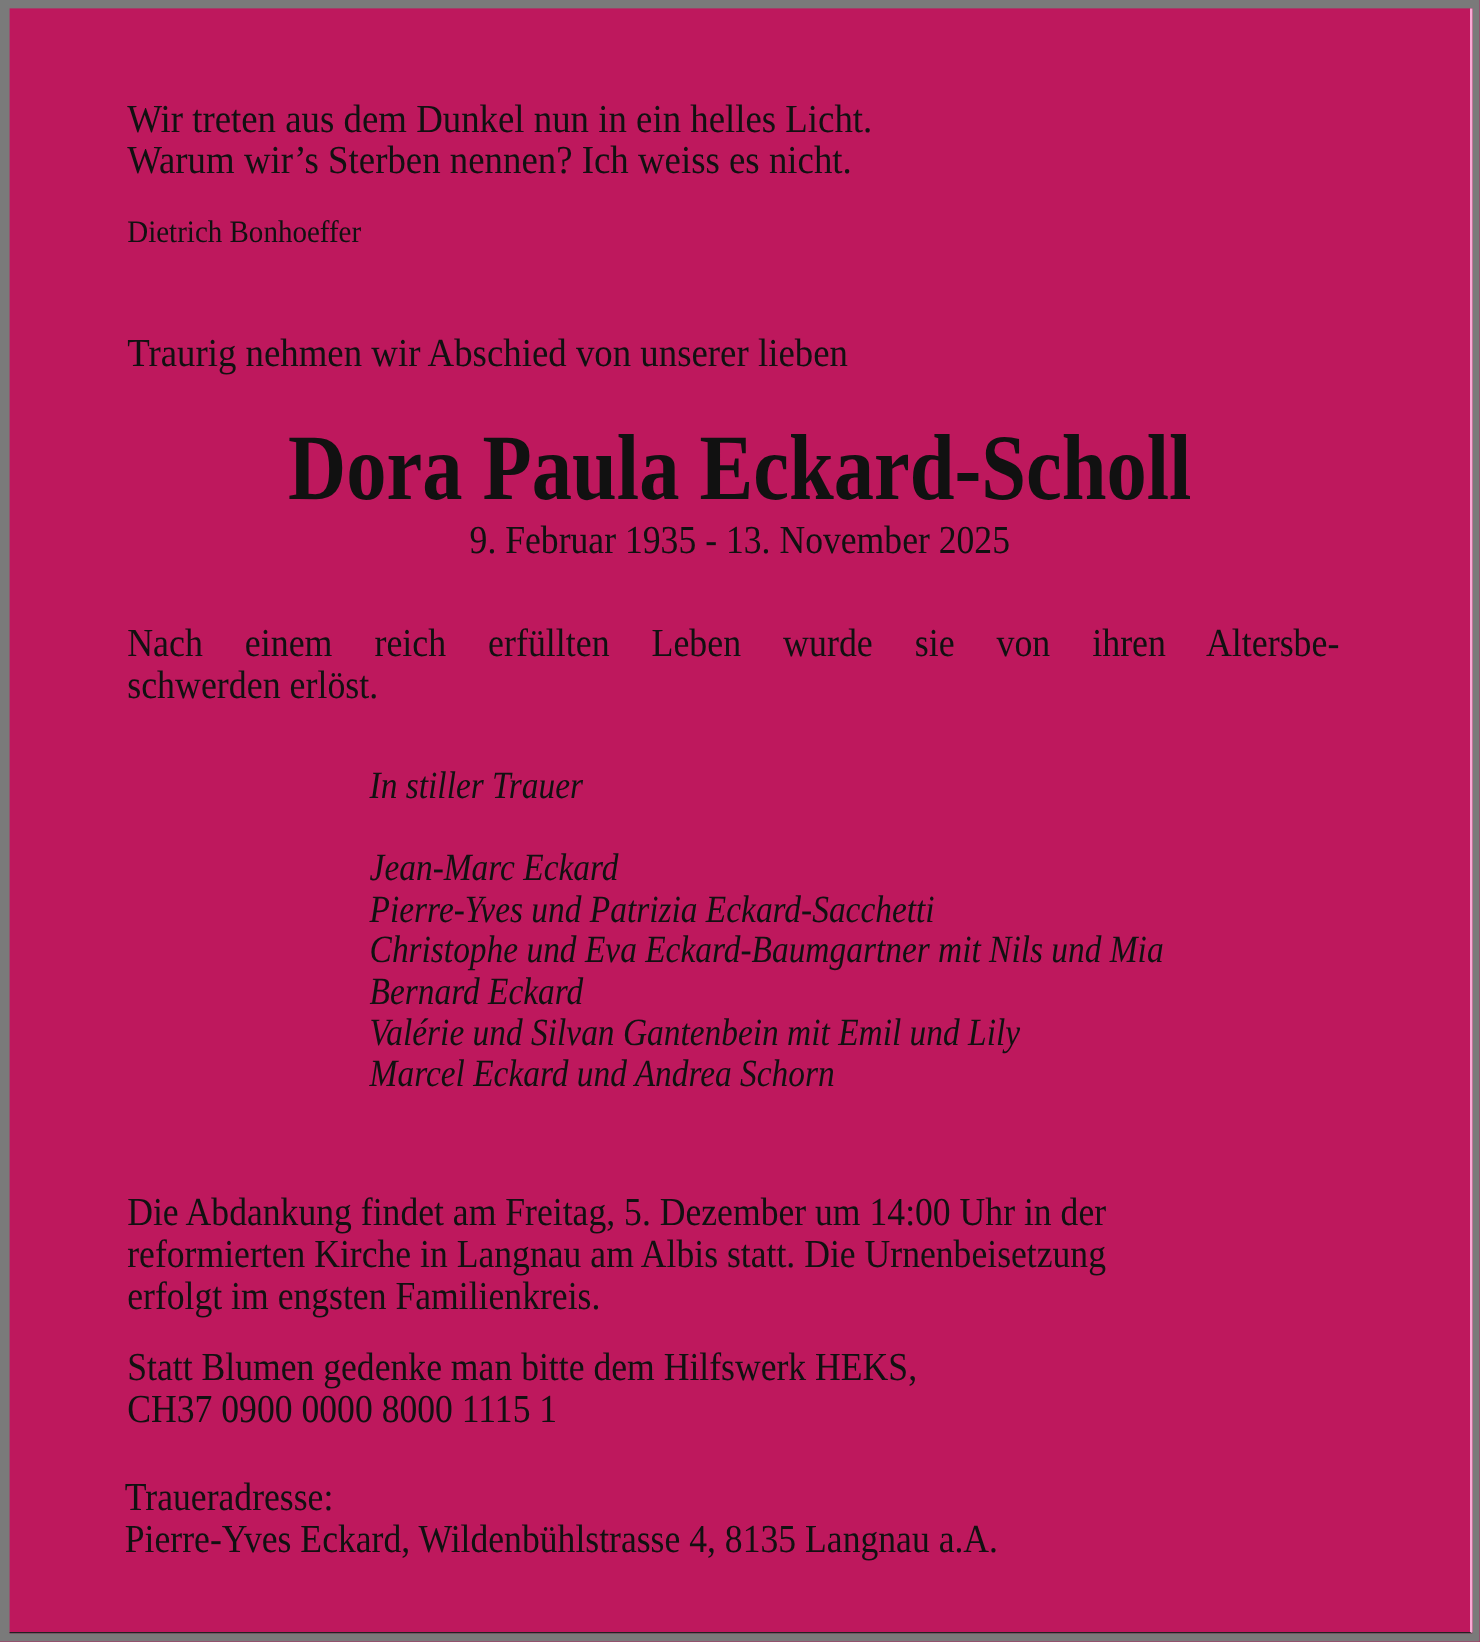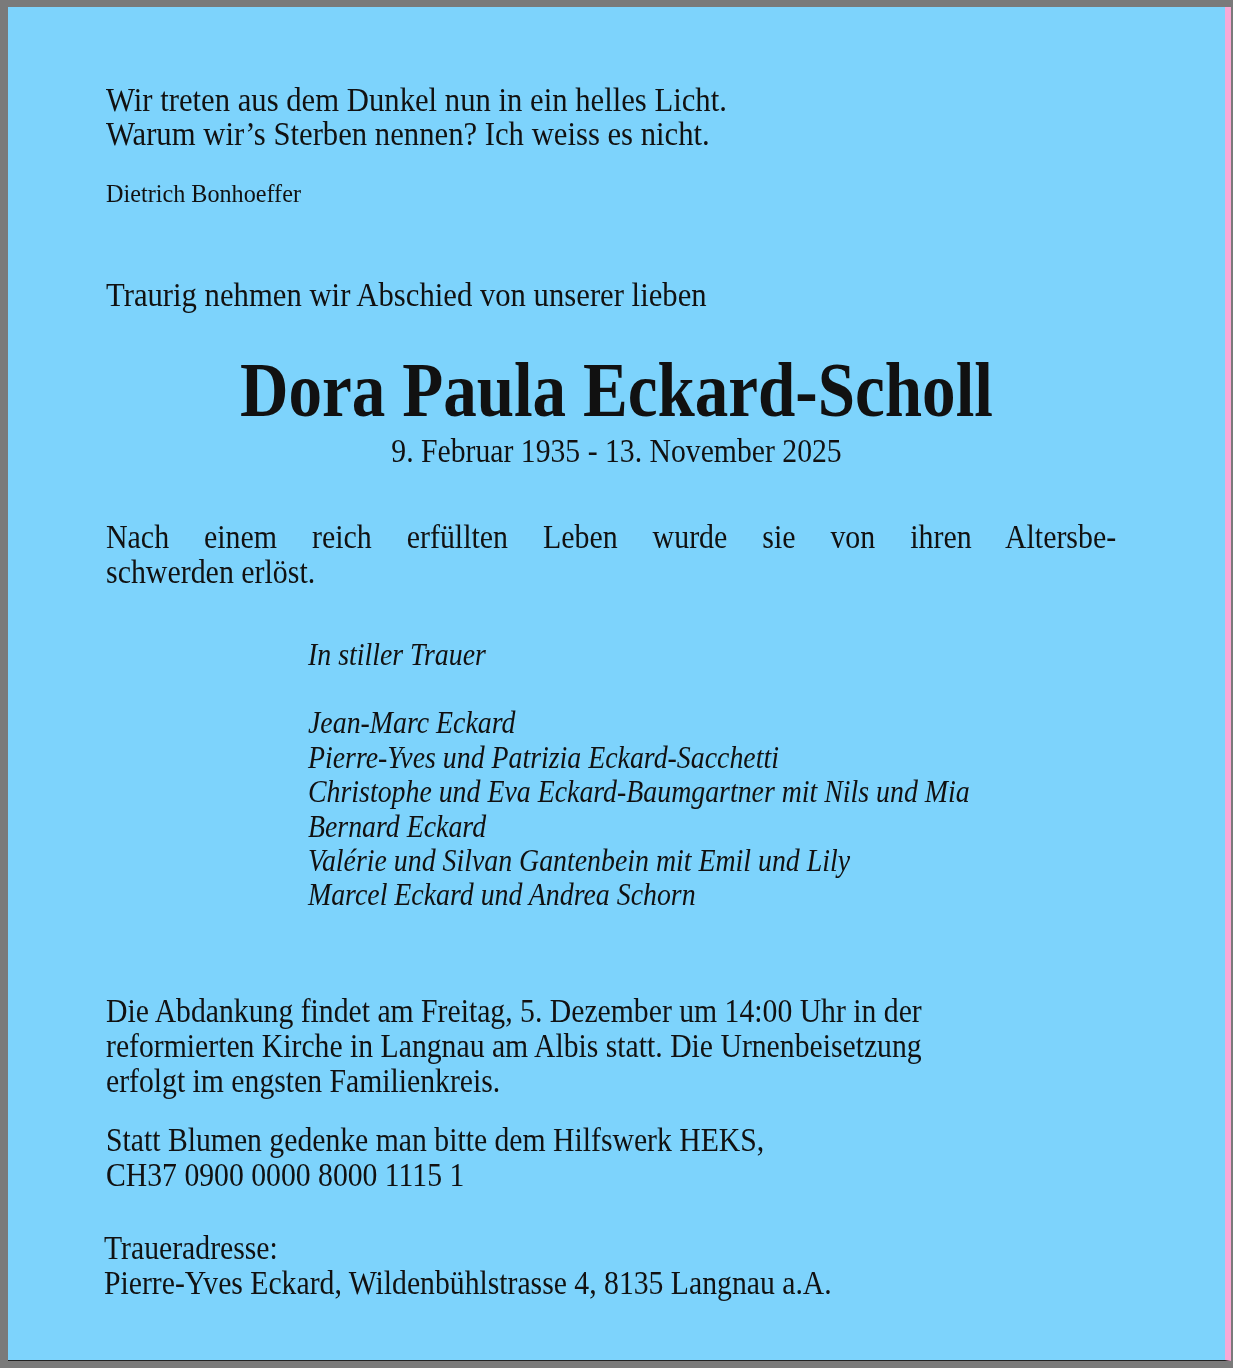--- a/index.html
+++ b/index.html
@@ -8,22 +8,22 @@
     background: #7a7a7a;
     position: relative;
     overflow: hidden;
     font-family: "Liberation Serif", "DejaVu Serif", serif;
     color: #111;
   }
   .page {
     position: absolute;
     left: 8px; top: 7px;
     width: 1217px; height: 1353px;
-    background: #7dd3fc;
-    border-right: 6px solid #f9a8d4;
+    background: #be185d;
+    border-right: 2px solid #f9a8d4;
     border-bottom: 1px solid #222;
   }
   .line {
     position: absolute;
     white-space: nowrap;
     transform-origin: left top;
     line-height: 1;
   }
 
   .quote { font-size: 33px; transform: scaleX(0.93); }

